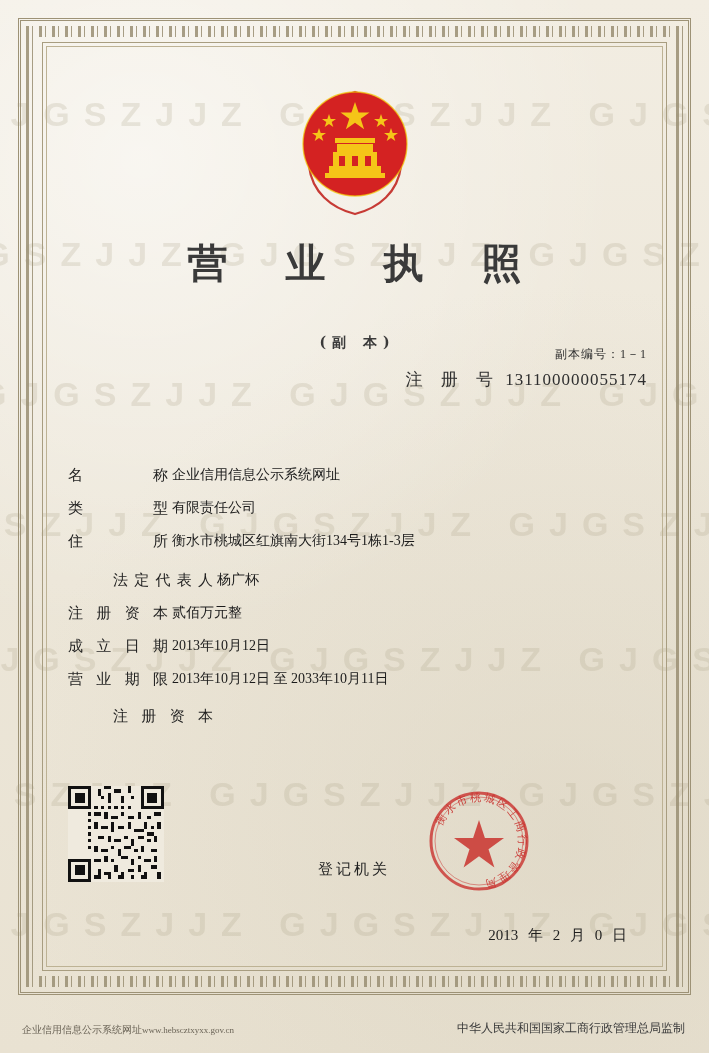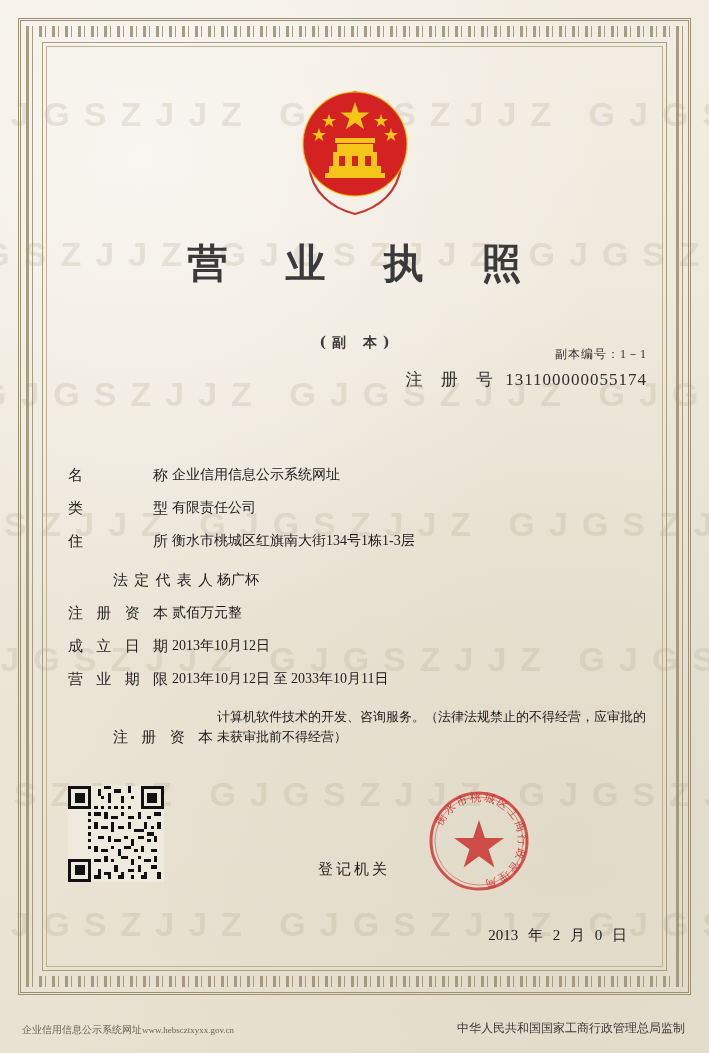--- a/index.html
+++ b/index.html
@@ -225,21 +225,20 @@
     <div class="row">
       <div class="lab">成立日期</div>
       <div class="val">2013年10月12日</div>
     </div>
     <div class="row">
       <div class="lab">营业期限</div>
       <div class="val">2013年10月12日 至 2033年10月11日</div>
     </div>
     <div class="row gap">
       <div class="lab">注册资本</div>
-      <div class="val small">计算机软件技术的开发、咨询服务。（法律法规禁止的不得经营，应审批的未获审批前不得经营）</div>
     </div>
   </div>
 
   <div class="qr">
     <svg viewBox="0 0 29 29" width="96" height="96" shape-rendering="crispEdges" xmlns="http://www.w3.org/2000/svg">
       <rect width="29" height="29" fill="#efeade"></rect>
       <g fill="#111">
 
         <rect x="0" y="0" width="7" height="1"></rect>
           <rect x="0" y="6" width="7" height="1"></rect>

